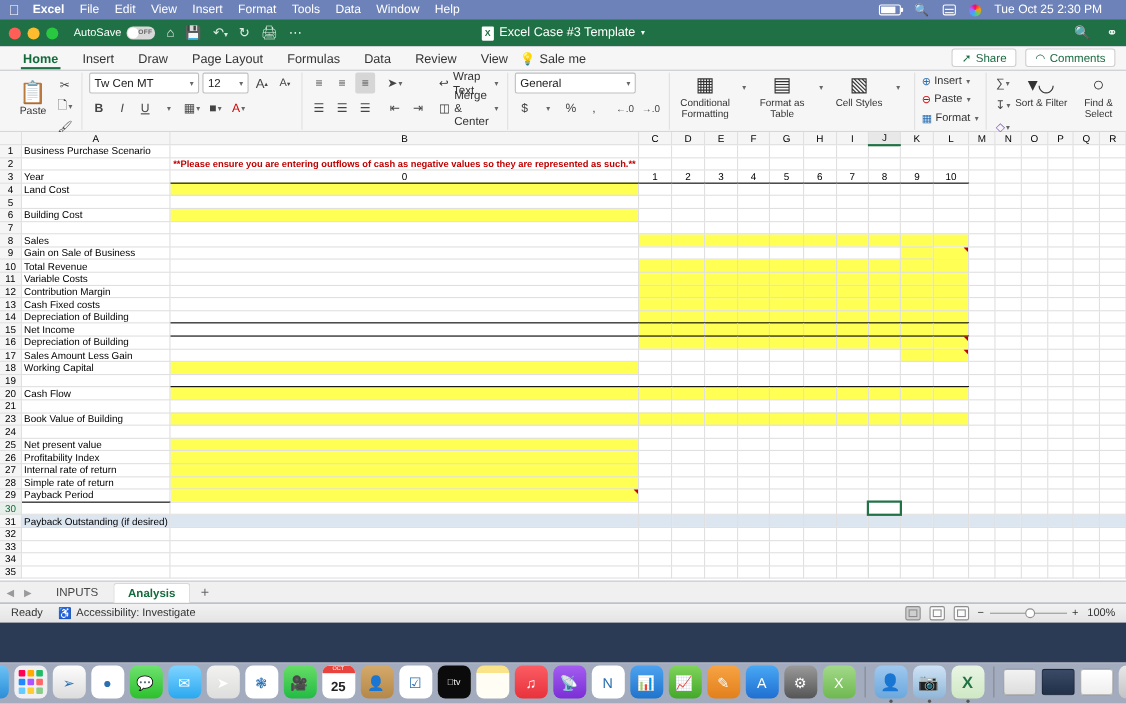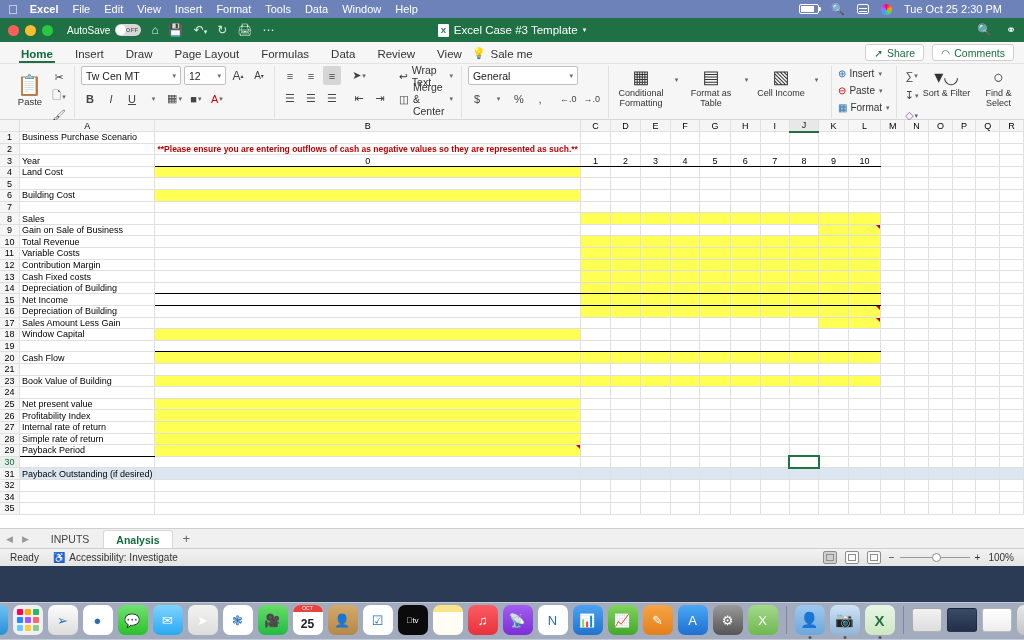--- a/index.html
+++ b/index.html
@@ -396,21 +396,21 @@
         </div>
       <div class="bigbtn">
         <span class="bi">▤</span>
         <span>Format as Table</span>
       </div>
       <div class="ibtn" style="margin-top:4px">
           <span class="cv">▾</span>
         </div>
       <div class="bigbtn">
         <span class="bi">▧</span>
-        <span>Cell Income</span>
+        <span>Cell Styles</span>
       </div>
       <div class="ibtn" style="margin-top:4px">
           <span class="cv">▾</span>
         </div>
     </div>
 
     <div class="grp">
       <div class="stk">
         <div class="stkrow">
           <span style="color:#2a6fb0">⊕</span>
@@ -846,21 +846,21 @@
             <td class="yl cmt" style=""></td>
             <td class="" style=""></td>
             <td class="" style=""></td>
             <td class="" style=""></td>
             <td class="" style=""></td>
             <td class="" style=""></td>
             <td class="" style=""></td>
           </tr>
           <tr>
             <th class="rh">18</th>
-            <td class="lbl b" style="">Window Capital</td>
+            <td class="lbl b" style="">Working Capital</td>
             <td class="yl" style=""></td>
             <td class="" style=""></td>
             <td class="" style=""></td>
             <td class="" style=""></td>
             <td class="" style=""></td>
             <td class="" style=""></td>
             <td class="" style=""></td>
             <td class="" style=""></td>
             <td class="" style=""></td>
             <td class="" style=""></td>
@@ -1119,20 +1119,41 @@
             <td class="band" style=""></td>
             <td class="band" style=""></td>
             <td class="band" style=""></td>
             <td class="band" style=""></td>
             <td class="band" style=""></td>
             <td class="band" style=""></td>
             <td class="band" style=""></td>
           </tr>
           <tr>
             <th class="rh">32</th>
+            <td class="lbl" style=""></td>
+            <td class="" style=""></td>
+            <td class="" style=""></td>
+            <td class="" style=""></td>
+            <td class="" style=""></td>
+            <td class="" style=""></td>
+            <td class="" style=""></td>
+            <td class="" style=""></td>
+            <td class="" style=""></td>
+            <td class="" style=""></td>
+            <td class="" style=""></td>
+            <td class="" style=""></td>
+            <td class="" style=""></td>
+            <td class="" style=""></td>
+            <td class="" style=""></td>
+            <td class="" style=""></td>
+            <td class="" style=""></td>
+            <td class="" style=""></td>
+          </tr>
+          <tr>
+            <th class="rh">33</th>
             <td class="lbl" style=""></td>
             <td class="" style=""></td>
             <td class="" style=""></td>
             <td class="" style=""></td>
             <td class="" style=""></td>
             <td class="" style=""></td>
             <td class="" style=""></td>
             <td class="" style=""></td>
             <td class="" style=""></td>
             <td class="" style=""></td>

